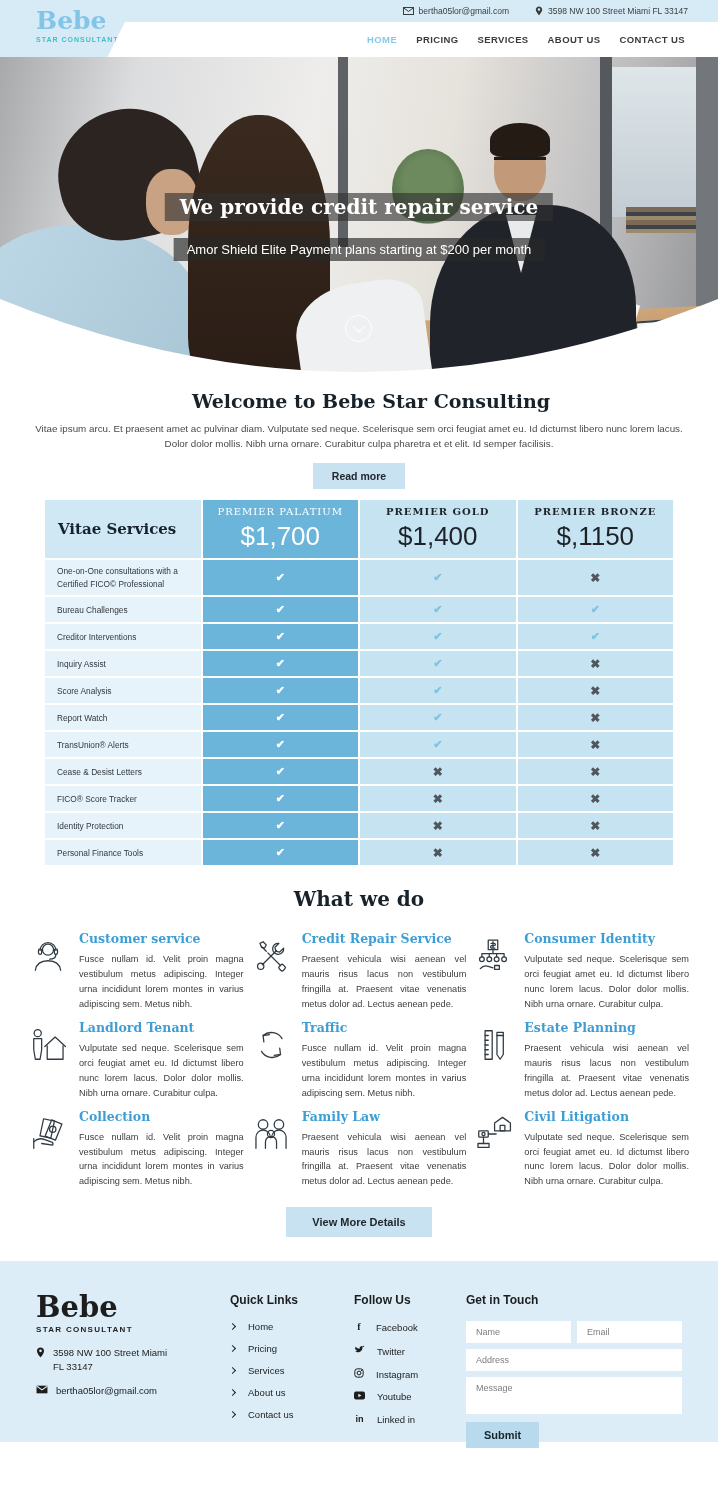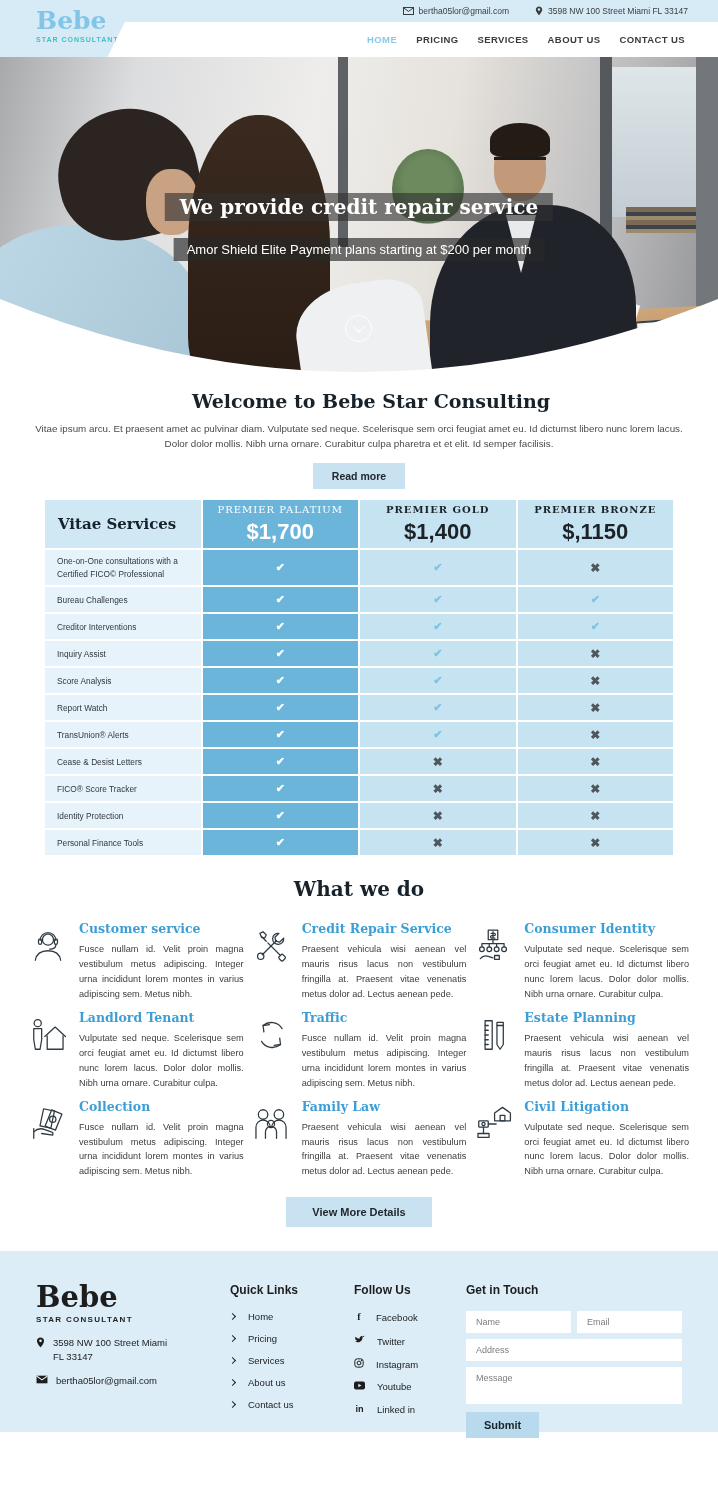--- a/index.html
+++ b/index.html
@@ -88,26 +88,26 @@
   .btn {
     display:inline-block; background:#c9e2f2; color:#21282d;
     font-size:10.5px; font-weight:bold; border:none; cursor:pointer;
     padding:7px 19px; margin-top:12px; font-family:"Liberation Sans", sans-serif;
   }
   
   .pricing { width:632px; margin:9px auto 0; border-collapse:separate; border-spacing:2px; }
   .pricing td, .pricing th { text-align:center; vertical-align:middle; }
   .pricing .corner { background:#cfe8f4; text-align:left; padding-left:13px;
     font-family:"DejaVu Serif", serif; font-size:15px; color:#16222c; }
-  .pricing th { height:48px; width:25%; }
+  .pricing th { height:58px; width:25%; }
   .pricing .head-pal { background:#6cb5da; color:#fff; }
   .pricing .head-std { background:#c6e3f2; color:#1c2227; }
   .plan-name { font-family:"DejaVu Serif", serif; font-weight:normal; font-size:10px; letter-spacing:1px; }
   .head-std .plan-name { font-weight:bold; }
-  .plan-price{ font-size:22px; font-weight:bold; margin-top:4px; font-family:"Liberation Sans", sans-serif; }
+  .plan-price{ font-size:26px; font-weight:normal; margin-top:4px; font-family:"Liberation Sans", sans-serif; }
   .pricing .lbl { background:#e7f3fa; text-align:left; padding:0 8px 0 12px;
     font-size:8.3px; color:#30373c; line-height:1.5; }
   .pricing .c-pal { background:#6cb5da; }
   .pricing .c-std { background:#c6e3f2; }
   .pricing tr.r  td { height:25px; }
   .pricing tr.r0 td { height:35px; }
   .mark { font-size:11px; font-weight:bold; }
   .m-white { color:#ffffff; }
   .m-blue  { color:#7fc2e5; }
   .m-x     { color:#4f565c; font-size:12px; }

